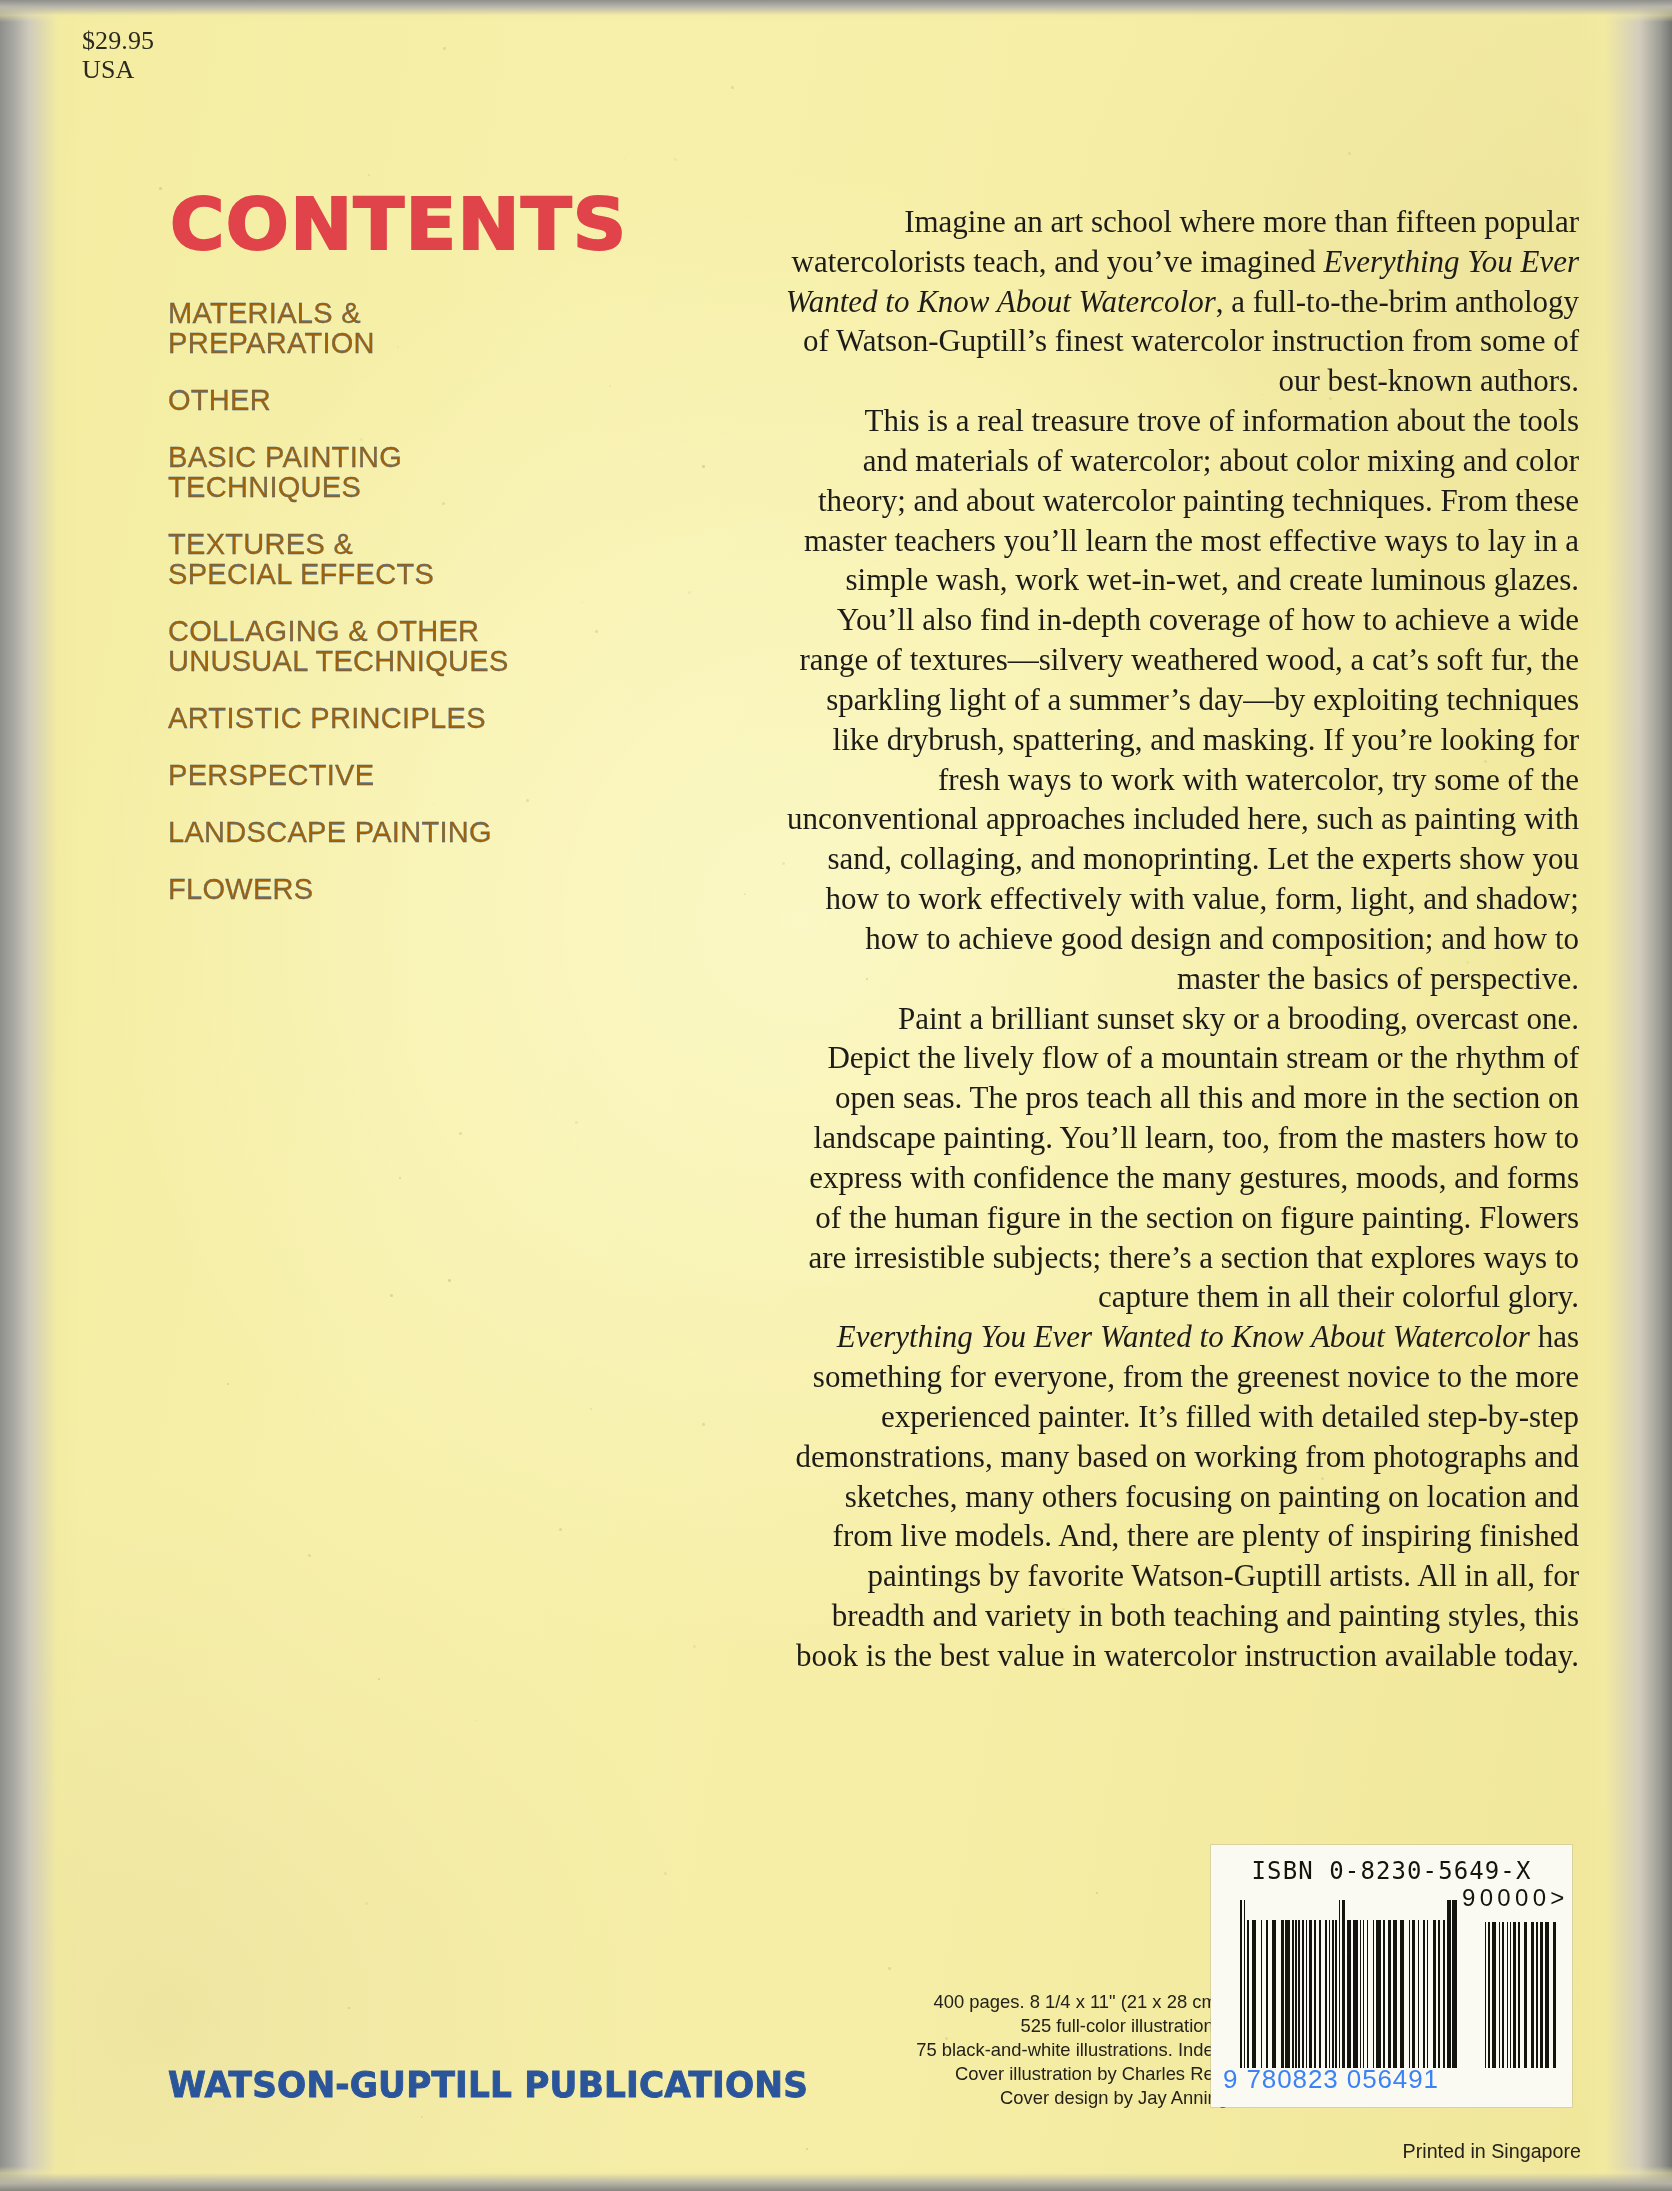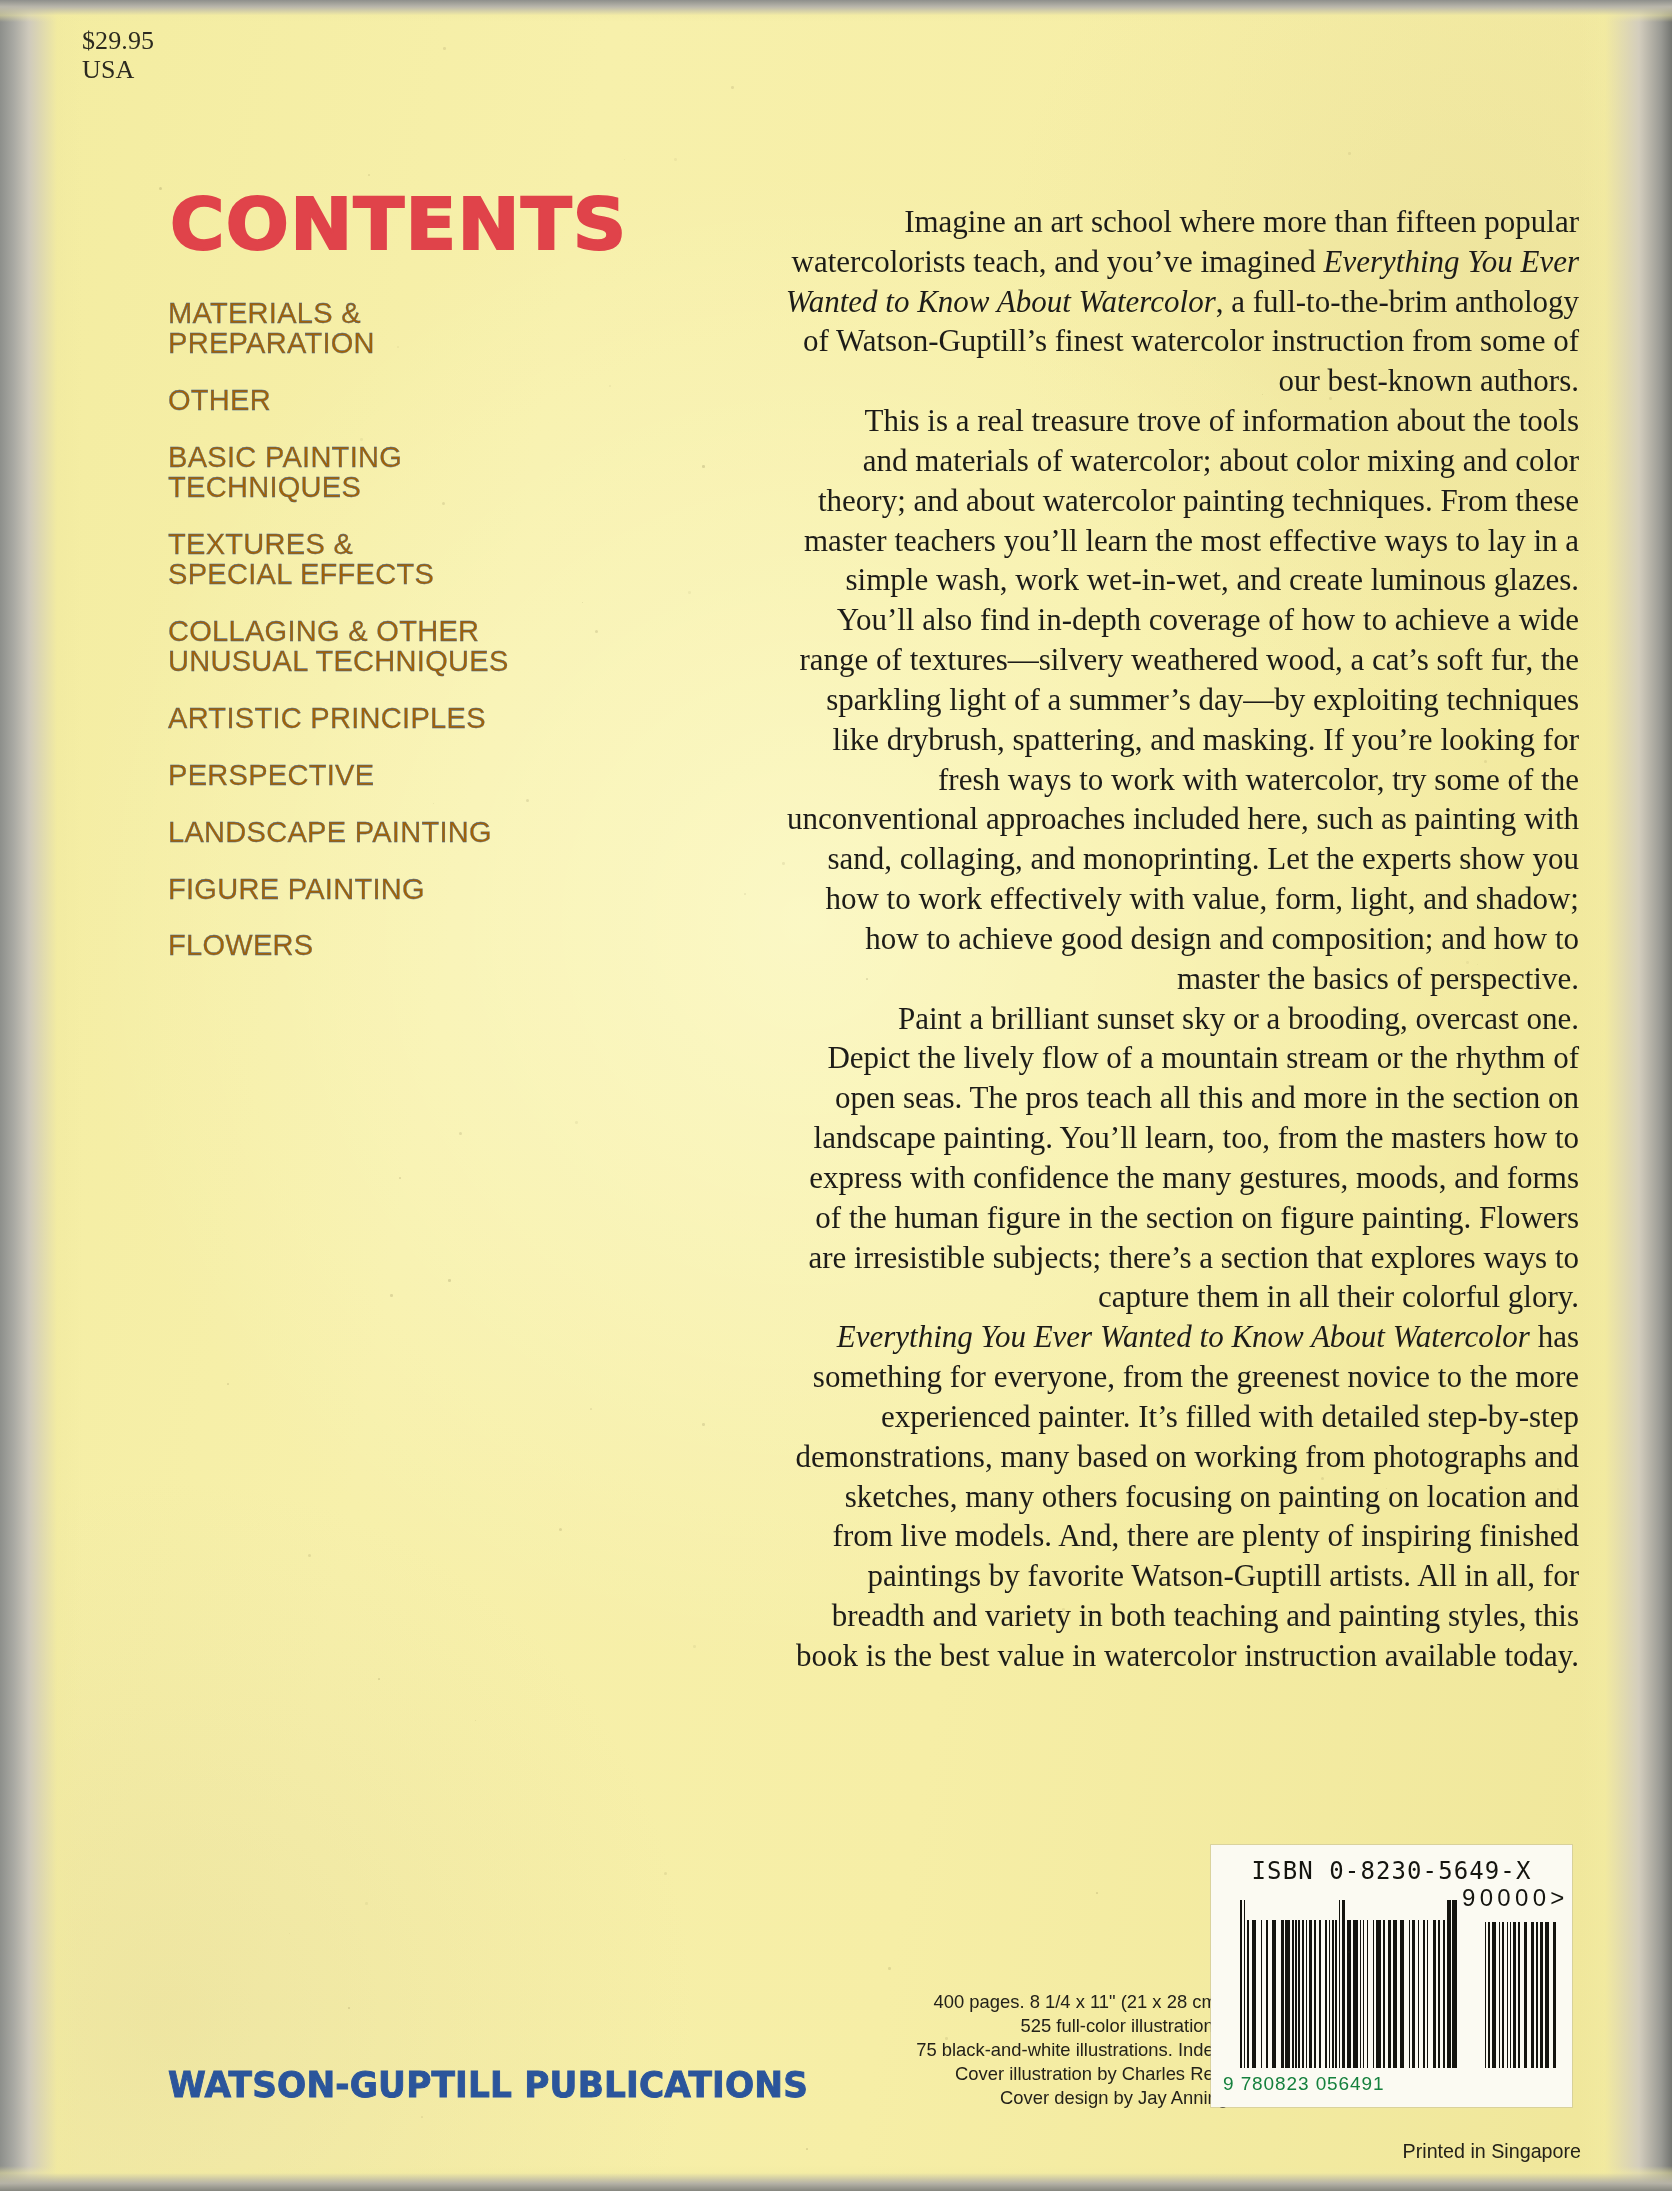--- a/index.html
+++ b/index.html
@@ -196,23 +196,23 @@
   .bars span {
     display: block;
     background: #14140f;
     height: 100%;
   }
   #ean-digits {
     position: absolute;
     left: 12px;
     bottom: 12px;
     font-family: "Liberation Sans", sans-serif;
-    font-size: 19px;
+    font-size: 26px;
     letter-spacing: 0.9px;
-    color: #15803d;
+    color: #3b82f6;
   }
   #addon-digits {
     position: absolute;
     right: 3.4px;
     bottom: 195px;
     font-family: "Liberation Sans", sans-serif;
     font-size: 24px;
     letter-spacing: 4.3px;
     color: #14140f;
     margin-top: 16px;
@@ -254,21 +254,20 @@
         <div class="toc-item">OTHER</div>
         <div class="toc-item">BASIC PAINTING
 TECHNIQUES</div>
         <div class="toc-item">TEXTURES &amp;
 SPECIAL EFFECTS</div>
         <div class="toc-item">COLLAGING &amp; OTHER
 UNUSUAL TECHNIQUES</div>
         <div class="toc-item">ARTISTIC PRINCIPLES</div>
         <div class="toc-item">PERSPECTIVE</div>
         <div class="toc-item">LANDSCAPE PAINTING</div>
-        <div class="toc-item">FIGURE PAINTING</div>
         <div class="toc-item">FLOWERS</div>
       </div>
   </div>
 
   <div id="blurb-col">
       <p><span>Imagine an art school where more than fifteen popular watercolorists teach, and you’ve imagined </span><i>Everything You Ever Wanted to Know About Watercolor</i><span>, a full-to-the-brim anthology of Watson-Guptill’s finest watercolor instruction from some of our best-known authors.</span></p>
       <p><span>This is a real treasure trove of information about the tools and materials of watercolor; about color mixing and color theory; and about watercolor painting techniques. From these master teachers you’ll learn the most effective ways to lay in a simple wash, work wet-in-wet, and create luminous glazes. You’ll also find in-depth coverage of how to achieve a wide range of textures—silvery weathered wood, a cat’s soft fur, the sparkling light of a summer’s day—by exploiting techniques like drybrush, spattering, and masking. If you’re looking for fresh ways to work with watercolor, try some of the unconventional approaches included here, such as painting with sand, collaging, and monoprinting. Let the experts show you how to work effectively with value, form, light, and shadow; how to achieve good design and composition; and how to master the basics of perspective.</span></p>
       <p><span>Paint a brilliant sunset sky or a brooding, overcast one. Depict the lively flow of a mountain stream or the rhythm of open seas. The pros teach all this and more in the section on landscape painting. You’ll learn, too, from the masters how to express with confidence the many gestures, moods, and forms of the human figure in the section on figure painting. Flowers are irresistible subjects; there’s a section that explores ways to capture them in all their colorful glory.</span></p>
       <p><i>Everything You Ever Wanted to Know About Watercolor</i><span> has something for everyone, from the greenest novice to the more experienced painter. It’s filled with detailed step-by-step demonstrations, many based on working from photographs and sketches, many others focusing on painting on location and from live models. And, there are plenty of inspiring finished paintings by favorite Watson-Guptill artists. All in all, for breadth and variety in both teaching and painting styles, this book is the best value in watercolor instruction available today.</span></p>
     </div>

